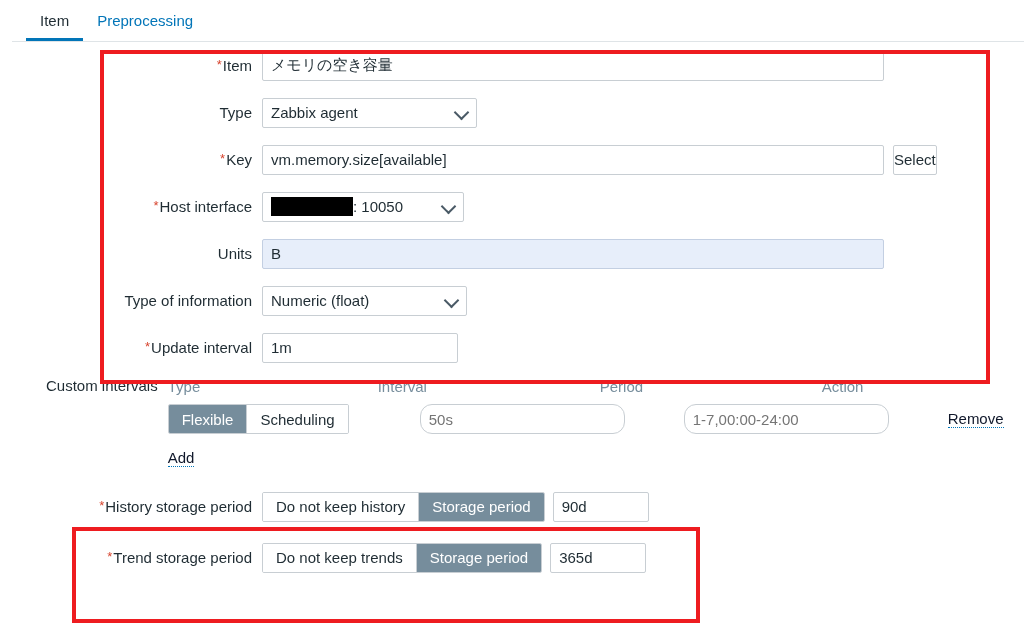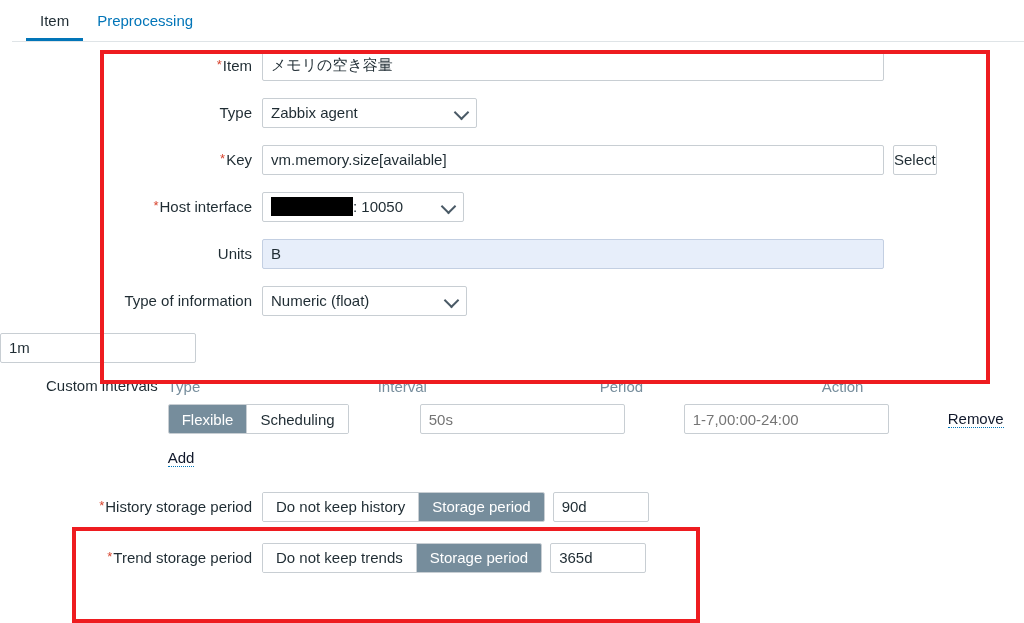--- a/index.html
+++ b/index.html
@@ -209,21 +209,21 @@
   }
   .ci-row .c1 { width: 210px; }
   .ci-row .c2 { width: 222px; }
   .ci-row .c3 { width: 222px; }
   .ci-row .c4 { width: 80px; }
   .ci-input {
     width: 205px;
     height: 30px;
     box-sizing: border-box;
     border: 1px solid #c8ced3;
-    border-radius: 2px;
+    border-radius: 12px;
     background: #ffffff;
     font-size: 15px;
     line-height: 28px;
     padding: 0 8px;
     color: #97a0a6;
     font-family: "Liberation Sans", "DejaVu Sans", sans-serif;
     outline: none;
   }
   .lnk {
     color: #0f172a;
@@ -332,20 +332,23 @@
     </div>
     <div class="fields">
       <div class="select info">
         <span>Numeric (float)</span>
         <span class="caret"></span>
       </div>
     </div>
   </div>
 
   <div class="row">
+    <div class="label">
+      <span class="req">*</span><span>Update interval</span>
+    </div>
     <div class="fields">
       <input class="input small" type="text" value="1m" style="">
     </div>
   </div>
 
   <div class="row" style="height:110px; align-items:flex-start;">
     <div class="label" style="padding-top:6px;margin-left:46px;">
       <span>Custom intervals</span>
     </div>
     <div class="fields" style="display:block;">

